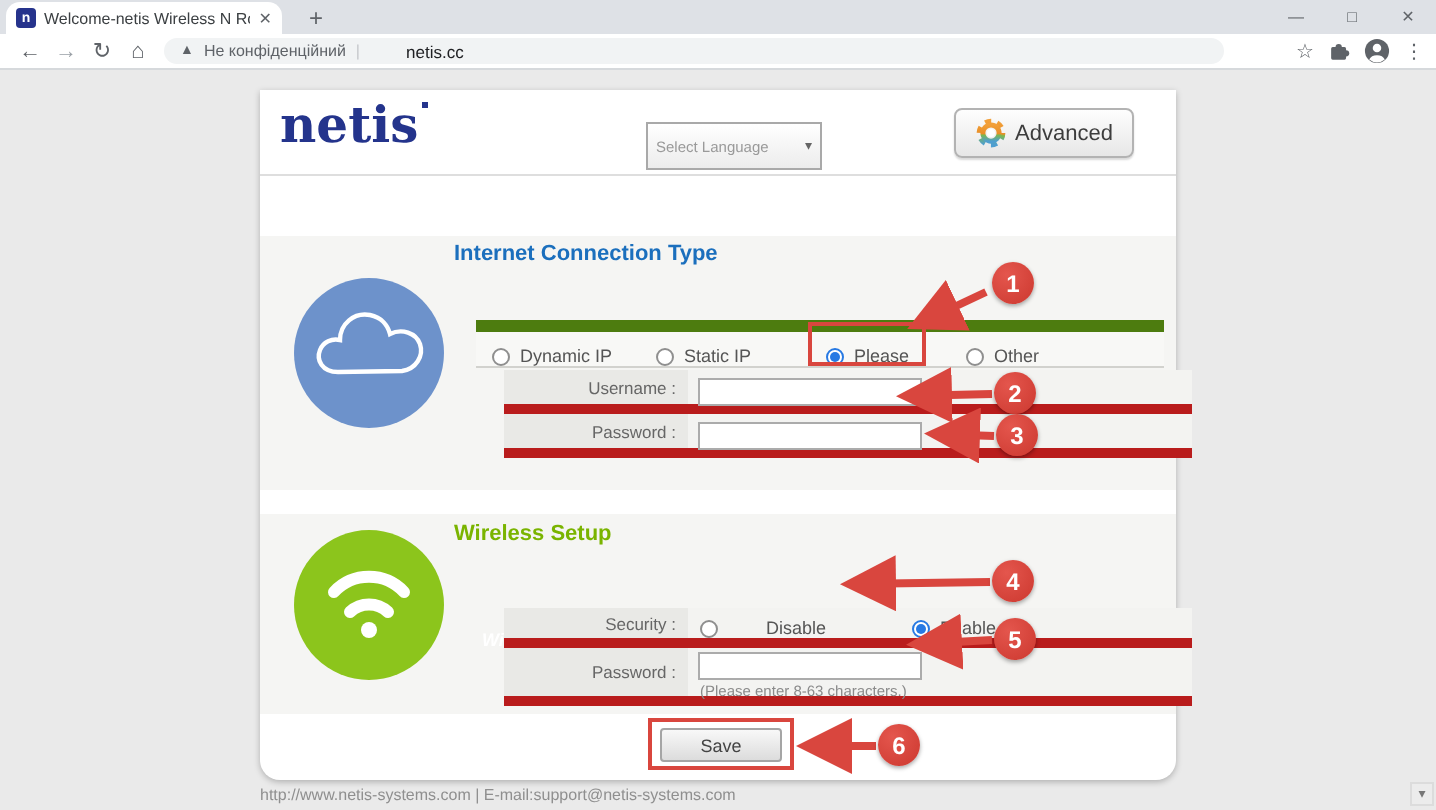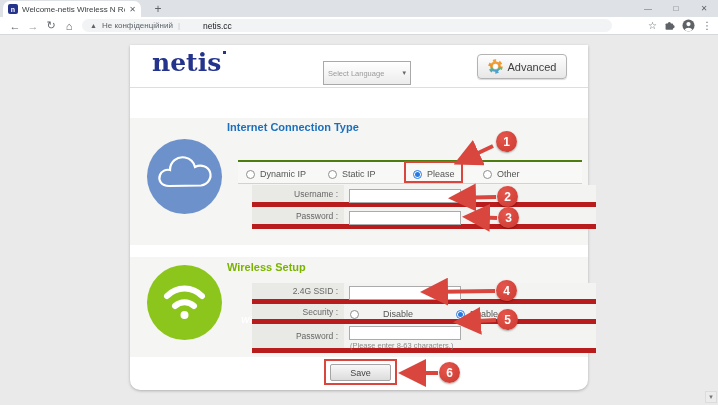--- a/index.html
+++ b/index.html
@@ -31,21 +31,21 @@
   .url-host { font-size:8.5px; color:#202124;margin-left:18px; }
   .tb-right { margin-left:auto; display:flex; align-items:center; gap:7px; }
   .star { font-size:10px; color:#5f6368; }
   .dots { font-size:10px; color:#5f6368; }
 
   
   .content { position:absolute; left:0; top:35px; width:718px; height:370px; background:#eaeaea; }
   .card { position:absolute; left:130px; top:10px; width:458px; height:345px; background:#fff;
           border-radius:0 0 10px 10px; box-shadow:0 1px 3px rgba(0,0,0,.25); }
   .logo { position:absolute; left:10px; top:3px; font-family:"DejaVu Serif", serif; font-weight:bold;
-          font-size:25px; color:#24348c; letter-spacing:0;margin-left:12px; }
+          font-size:25px; color:#24348c; letter-spacing:0; }
   .logo::after { content:""; display:inline-block; width:3px; height:3px; background:#24348c;
                  vertical-align:top; margin:3px 0 0 2px; }
   .lang-select { position:absolute; left:193px; top:16px; width:88px; height:14px; border:1px solid #a9a9a9;
                  background:linear-gradient(#ffffff,#ececec); display:flex; align-items:center;
                  padding:11px 4px; }
   .lang-label { font-size:7.5px; color:#9a9a9a; flex:1; }
   .lang-chev { font-size:7px; color:#666; }
   .adv-btn { position:absolute; left:347px; top:9px; width:90px; height:25px; border:1px solid #b3b3b3;
              border-radius:4px; background:linear-gradient(#fefefe,#e7e7e7); display:flex; align-items:center;
              justify-content:center; gap:5px; box-shadow:0 1px 1px rgba(0,0,0,.15); }
@@ -64,21 +64,21 @@
   .circle-label { position:absolute; width:100%; text-align:center; color:#fff; font-style:italic;
                   font-weight:bold; }
   .int-circle .circle-label { top:33px; font-size:9px; }
   .wl-circle .circle-label { top:50px; font-size:9px; }
 
   .sec-heading { position:absolute; left:97px; font-size:11px; font-weight:bold; }
   .sec-heading.blue { top:76px; color:#1b6fbd; }
   .sec-heading.green { top:216px; color:#7ab400; }
 
   .conn-row { position:absolute; left:108px; top:115px; width:344px; height:24px;
-              border-top:2px solid #4d7c0f; border-bottom:1px solid #d2d2ce; background:#f8f8f6; }
+              border-top:6px solid #4d7c0f; border-bottom:1px solid #d2d2ce; background:#f8f8f6; }
   .radio-item { position:absolute; top:0; height:24px; display:flex; align-items:center; gap:5px; }
   .radio { width:9px; height:9px; border:1px solid #8f8f8f; border-radius:50%; background:#fff;
            display:flex; align-items:center; justify-content:center; flex:0 0 auto; }
   .radio.sel { border-color:#2779e3; }
   .radio.sel .dot { width:5px; height:5px; border-radius:50%; background:#2779e3; }
   .radio-label { font-size:9px; color:#555; }
 
   .form-row { position:absolute; left:122px; width:344px; display:flex; border-bottom:5px solid #b91c1c; }
   .row-label { width:92px; background:#e9e9e6; font-size:8.5px; color:#666; text-align:right;
                padding-right:6px; display:flex; align-items:center; justify-content:flex-end; }
@@ -252,26 +252,20 @@
             <path d="M20,31 A24,24 0 0 1 55,31"></path>
             <path d="M28,41 A14,14 0 0 1 47,41"></path>
           </g>
           <circle cx="37.5" cy="50" r="4" fill="#fff"></circle>
         </svg>
         <span class="circle-label">Wireless</span>
       </div>
 
       <div class="sec-heading green">Wireless Setup</div>
 
-      <div class="form-row" style="top:238px; height:21px;">
-        <div class="row-label">2.4G SSID :</div>
-        <div class="row-content">
-          <input class="txt-input" style="top: 3px;" value="">
-        </div>
-      </div>
 
       <div class="form-row" style="top:259px; height:20px;">
         <div class="row-label">Security :</div>
         <div class="row-content">
           <div class="sec-radios">
             <div class="radio-item" style="position:static; height:20px;gap:24px;">
               <span class="radio">
                   <span class="dot"></span>
                 </span>
               <span class="radio-label">Disable</span>
@@ -291,20 +285,21 @@
         <div class="row-content">
           <input class="txt-input" style="top: 2px;" value="">
           <div class="hint">(Please enter 8-63 characters.)</div>
         </div>
       </div>
 
       <button class="save-btn">Save</button>
       <div class="red-box box-save"></div>
     </div>
 
+    <div class="footer-text">http://www.netis-systems.com | E-mail:support@netis-systems.com</div>
     <div class="scroll-arrow">▾</div>
 
     <div class="anno-layer">
       <svg class="arrows" width="718" height="370" viewBox="0 0 718 370">
         <defs>
           <marker id="ah" markerWidth="7" markerHeight="7" refX="5.5" refY="3.5" orient="auto">
             <path d="M0,0 L7,3.5 L0,7 z" fill="#d9463e"></path>
           </marker>
         </defs>
         <line x1="493" y1="111" x2="459" y2="127" marker-end="url(#ah)"></line>

